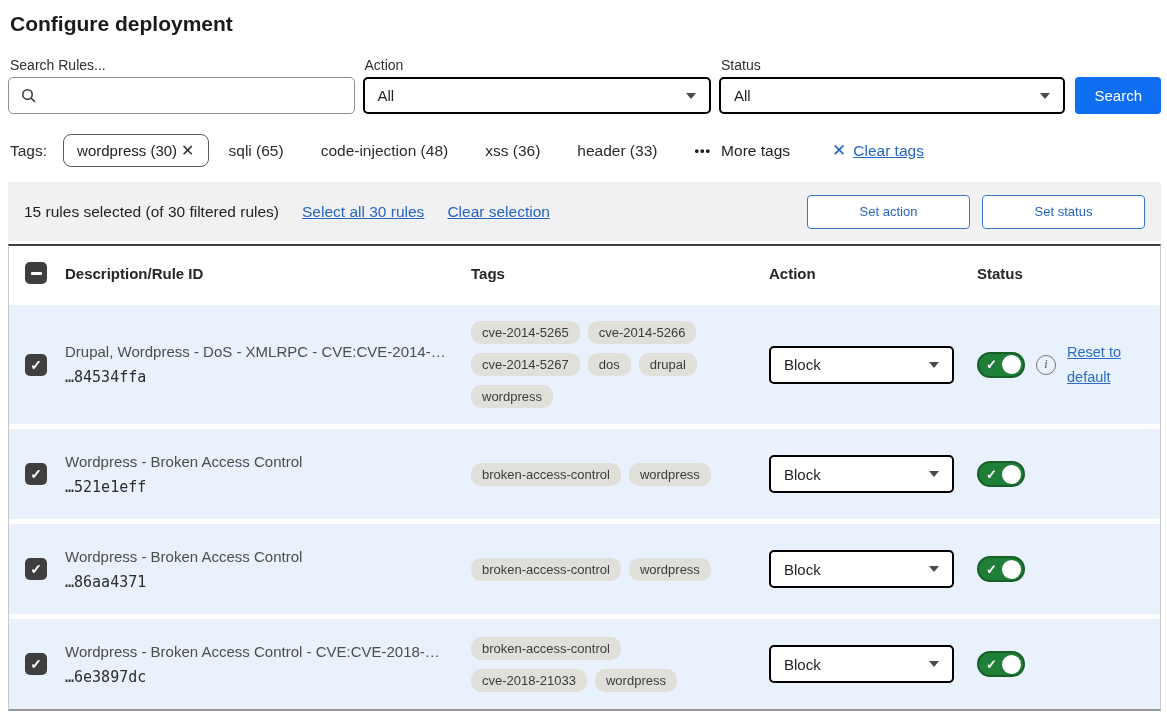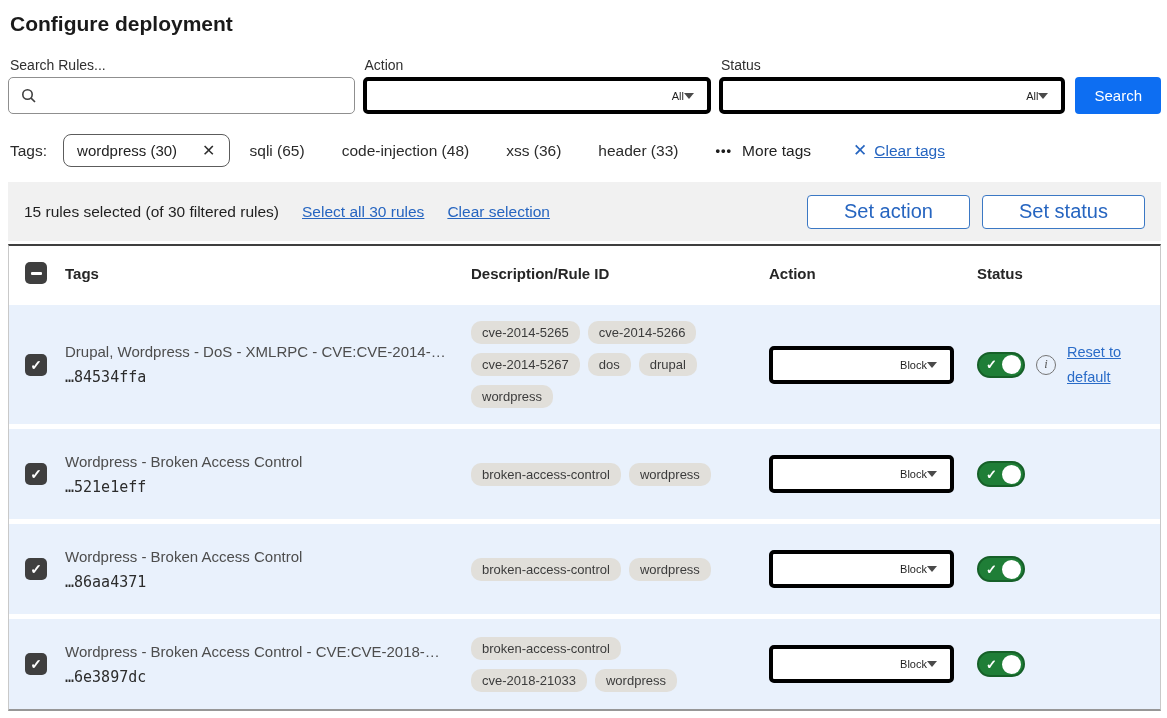--- a/index.html
+++ b/index.html
@@ -18,58 +18,58 @@
   .f-label { font-size: 14px; color: #2f2f2f; margin-bottom: 4px; padding-left: 2px; }
   .inputbox {
     height: 37px; border: 1px solid #8f8f8f; border-radius: 5px; background: #fff;
     display: flex; align-items: center; padding: 0 12px;
   }
   .inputbox input { border: none; outline: none; flex: 1; font-size: 15px; font-family: inherit; background: transparent; }
   .search-group { width: 348px; }
   .action-group { width: 350px; margin-left: 8px; }
   .status-group { width: 348px; margin-left: 8px; }
   .selectbox {
-    height: 37px; border: 4px solid #000000; border-radius: 5px; background: #fff;
-    display: flex; align-items: center; justify-content: flex-end;
-    padding: 0 13px; font-size: 11px; color: #1f1f1f; cursor: pointer;
+    height: 37px; border: 2px solid #000000; border-radius: 5px; background: #fff;
+    display: flex; align-items: center; justify-content: space-between;
+    padding: 0 13px; font-size: 15px; color: #1f1f1f; cursor: pointer;
   }
   .caret { width: 0; height: 0; border-left: 5px solid transparent; border-right: 5px solid transparent; border-top: 6px solid #4a4a4a; }
   .search-btn {
     margin-left: 10px; height: 37px; padding: 0 19px; border: none; border-radius: 4px;
     background: #0d6ef2; color: #fff; font-size: 15px; font-family: inherit; cursor: pointer;
   }
   .magnifier { margin-right: 8px; display: flex; }
 
   
   .tags-row { display: flex; align-items: center; margin-top: 20px; font-size: 15.5px; padding-left: 2px; }
   .tags-label { color: #2b2b2b; margin-right: 16px; }
   .chip {
     border: 1.5px solid #5c5c5c; border-radius: 8px; padding: 7px 13px;
-    display: flex; align-items: center; gap: 25px; margin-right: 20px;
+    display: flex; align-items: center; gap: 4px; margin-right: 20px;
     font-size: 15px; color: #222; cursor: pointer; background: #fff;
   }
   .chip .x { font-size: 16px; color: #2e2e2e; line-height: 1; }
   .tag-link { color: #2b2b2b; margin-right: 37px; cursor: pointer; }
   .more-tags { display: flex; align-items: center; gap: 10px; color: #222; margin-right: 42px; cursor: pointer; }
   .dots { font-size: 13px; letter-spacing: 1px; color: #1d1d1d; font-weight: 700; }
   .clear-tags { display: flex; align-items: center; gap: 7px; color: #2665c0; cursor: pointer; }
   .clear-tags .x { font-size: 17px; line-height: 1; }
   .clear-tags .txt { text-decoration: underline; font-size: 15.5px; }
 
   
   .selection-bar {
     margin-top: 15px; background: #f1f1f1; height: 59px;
     display: flex; align-items: center; padding: 0 16px; gap: 23px;
   }
   .summary { font-size: 15.5px; color: #1f1f1f; }
   .blue-link { color: #2665c0; text-decoration: underline; font-size: 15.5px; cursor: pointer; }
   .bar-buttons { margin-left: auto; display: flex; gap: 12px; }
   .outline-btn {
     width: 163px; height: 34px; background: #fff; border: 1px solid #3b78c4;
-    color: #2665c0; border-radius: 4px; font-size: 20px; font-family: inherit; cursor: pointer;
+    color: #2665c0; border-radius: 4px; font-size: 13px; font-family: inherit; cursor: pointer;
   }
 
   
   .rules-table {
     margin-top: 3px; border-top: 2px solid #3f3f3f;
     border-left: 1px solid #c9c9c9; border-right: 1px solid #c9c9c9;
     border-bottom: 2px solid #979797;
   }
   .grid-cols {
     display: grid; grid-template-columns: 32px 398px 290px 200px 1fr;
@@ -175,22 +175,22 @@
       <button class="outline-btn">Set status</button>
     </span>
   </div>
 
   <div class="rules-table">
 
     <div class="grid-cols thead">
       <span class="cb">
           <span class="cb-minus"></span>
         </span>
+      <span>Description/Rule ID</span>
       <span>Tags</span>
-      <span>Description/Rule ID</span>
       <span>Action</span>
       <span>Status</span>
     </div>
 
     <div class="grid-cols trow">
       <span class="cb">
           <span class="cb-check">✓</span>
         </span>
       <div>
         <div class="desc-line">Drupal, Wordpress - DoS - XMLRPC - CVE:CVE-2014-…</div>

